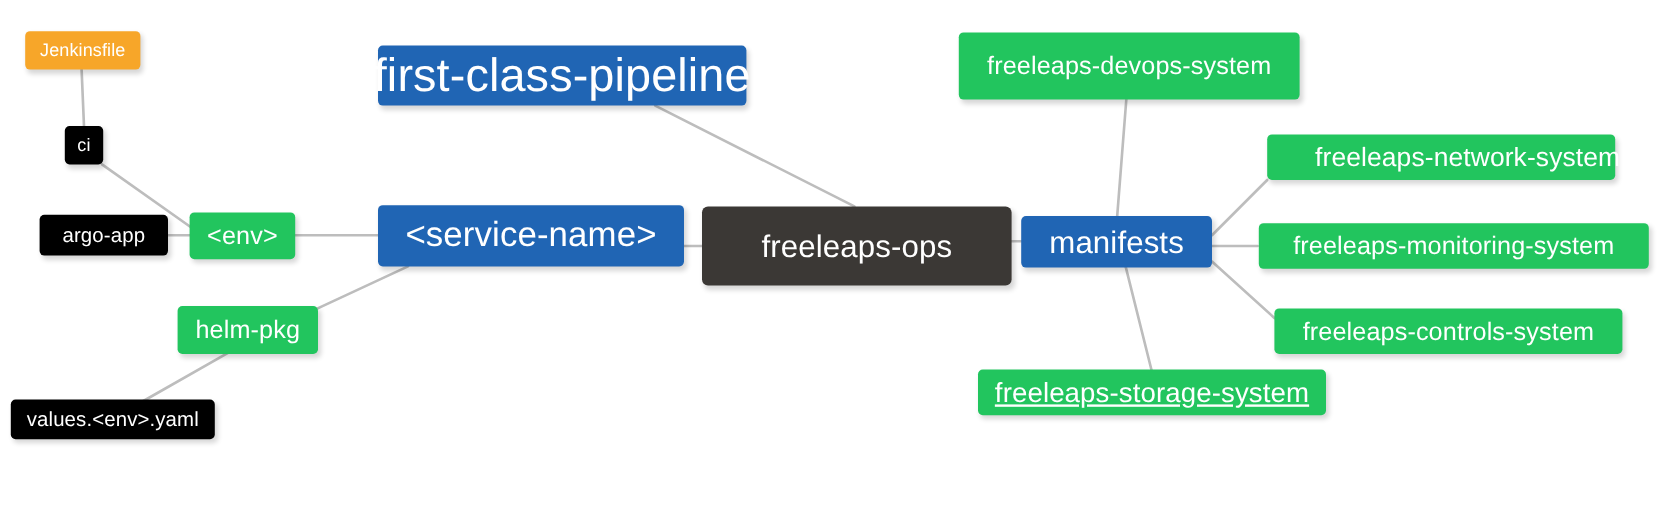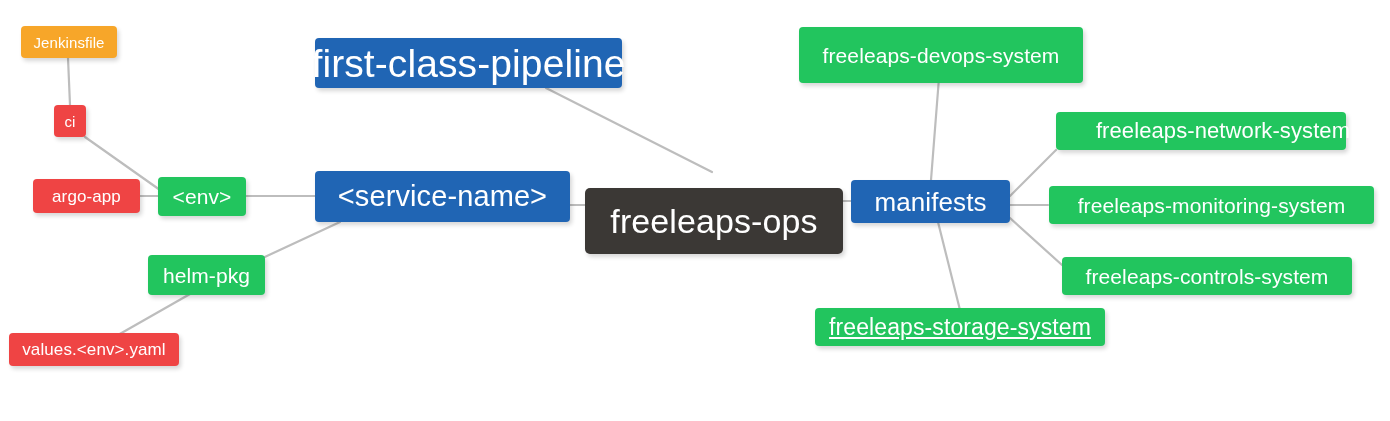--- a/index.html
+++ b/index.html
@@ -38,21 +38,21 @@
     border-radius: 4px;
     white-space: nowrap;
     line-height: 1;
     letter-spacing: 0.1px;
     box-shadow: 2px 3px 4px rgba(0,0,0,0.16);
   }
   .node-root      { background: #3b3835; border-radius: 5px; }
   .node-blue      { background: #2065b4; }
   .node-green     { background: #22c55e; }
   .node-amber     { background: #f7a629; }
-  .node-red       { background: #ef4444; justify-content: center; }
+  .node-red       { background: #000000; justify-content: center; }
 </style>
 </head>
 <body>
 
 <div id="mindmap">
 
   <svg id="edge-layer" viewBox="0 0 1390 421" xmlns="http://www.w3.org/2000/svg">
     <g stroke="#bdbdbd" stroke-width="2.2" fill="none" stroke-linecap="round">
 
       <path d="M 68,58 L 70,105"></path>
@@ -110,21 +110,21 @@
   </div>
 
   <div class="node node-blue" style="left:315px; top:38px; width:307px; height:50px; font-size:39px;">
     <span>first-class-pipeline</span>
   </div>
 
   <div class="node node-blue" style="left:315px; top:171px; width:255px; height:51px; font-size:29px;">
     <span>&lt;service-name&gt;</span>
   </div>
 
-  <div class="node node-root" style="left:585px; top:172px; width:258px; height:66px; font-size:34px;margin-top:16px;">
+  <div class="node node-root" style="left:585px; top:172px; width:258px; height:66px; font-size:26px;">
     <span>freeleaps-ops</span>
   </div>
 
   <div class="node node-blue" style="left:851px; top:180px; width:159px; height:43px; font-size:26px;">
     <span>manifests</span>
   </div>
 
   <div class="node node-green" style="left:799px; top:27px; width:284px; height:56px; font-size:21px;">
     <span>freeleaps-devops-system</span>
   </div>

